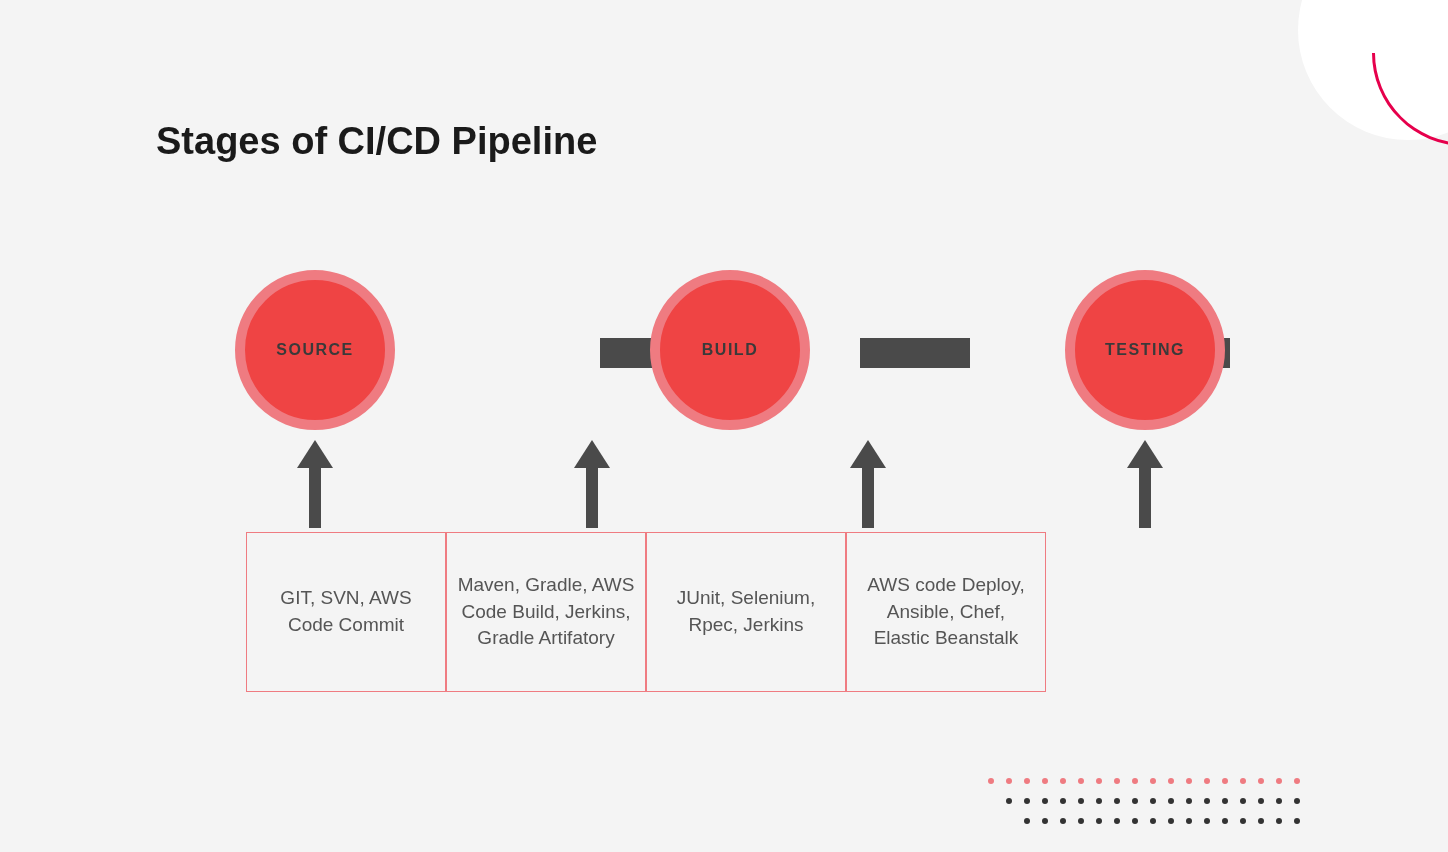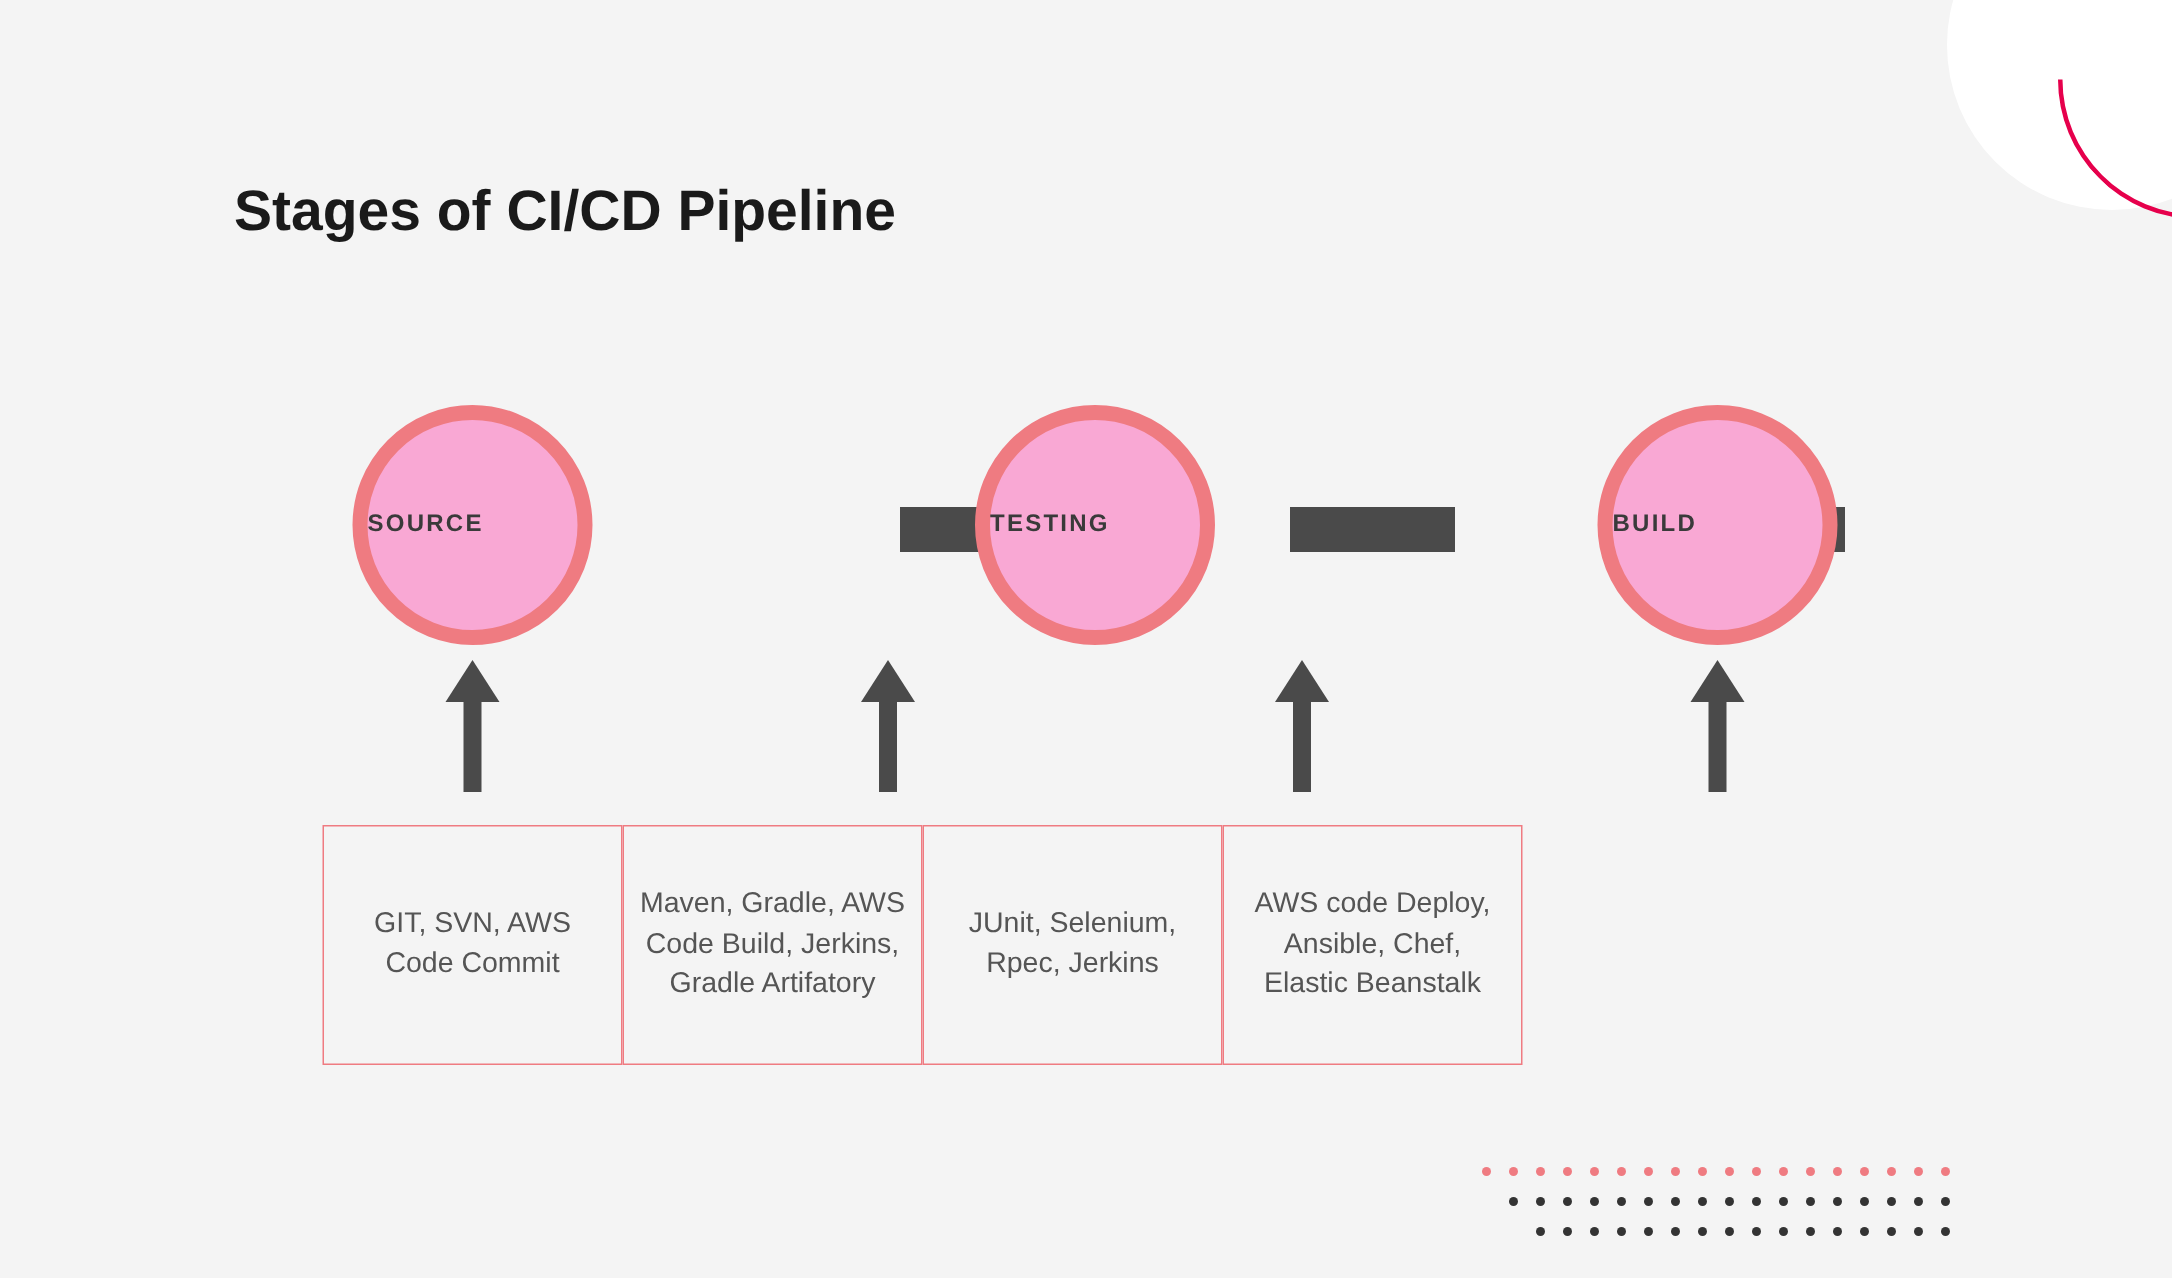--- a/index.html
+++ b/index.html
@@ -34,23 +34,24 @@
     width: 170px;
     display: flex;
     flex-direction: column;
     align-items: center;
   }
   .circle {
     width: 160px;
     height: 160px;
     border-radius: 50%;
     border: 10px solid #ef7b81;
-    background: #f9a8d4;
-    display: flex;
-    align-items: center;
+    background: #ef4444;
+    display: flex;
+    align-items: center;
+    justify-content: center;
     z-index: 2;
     position: relative;
   }
   .circle-label {
     font-size: 16px;
     font-weight: 700;
     letter-spacing: 1.5px;
     color: #3a3a3a;
   }
   .connector {
@@ -86,25 +87,25 @@
     border-bottom: 28px solid #4a4a4a;
   }
   .arrow-stem {
     width: 12px;
     height: 60px;
     background: #4a4a4a;
   }
 
   .boxes {
     position: absolute;
-    top: 550px;
+    top: 532px;
     left: 215px;
     width: 862px;
     display: flex;
-    justify-content: flex-start;
+    justify-content: center;
   }
   .box {
     width: 200px;
     min-height: 160px;
     border: 1.5px solid #ef7b81;
     background: #f4f4f4;
     display: flex;
     align-items: center;
     justify-content: center;
     padding: 16px 10px;
@@ -178,28 +179,28 @@
   <div class="connector c2"></div>
   <div class="connector c3"></div>
 
   <div class="stage">
     <div class="circle">
       <span class="circle-label">SOURCE</span>
     </div>
   </div>
   <div class="stage">
     <div class="circle">
+      <span class="circle-label">BUILD</span>
+    </div>
+  </div>
+  <div class="stage">
+    <div class="circle">
       <span class="circle-label">TESTING</span>
     </div>
   </div>
-  <div class="stage">
-    <div class="circle">
-      <span class="circle-label">BUILD</span>
-    </div>
-  </div>
 </div>
 
 <div class="arrow-container">
   <div class="arrow-col">
     <div class="arrow"></div>
     <div class="arrow-stem"></div>
   </div>
   <div class="arrow-col">
     <div class="arrow"></div>
     <div class="arrow-stem"></div>

